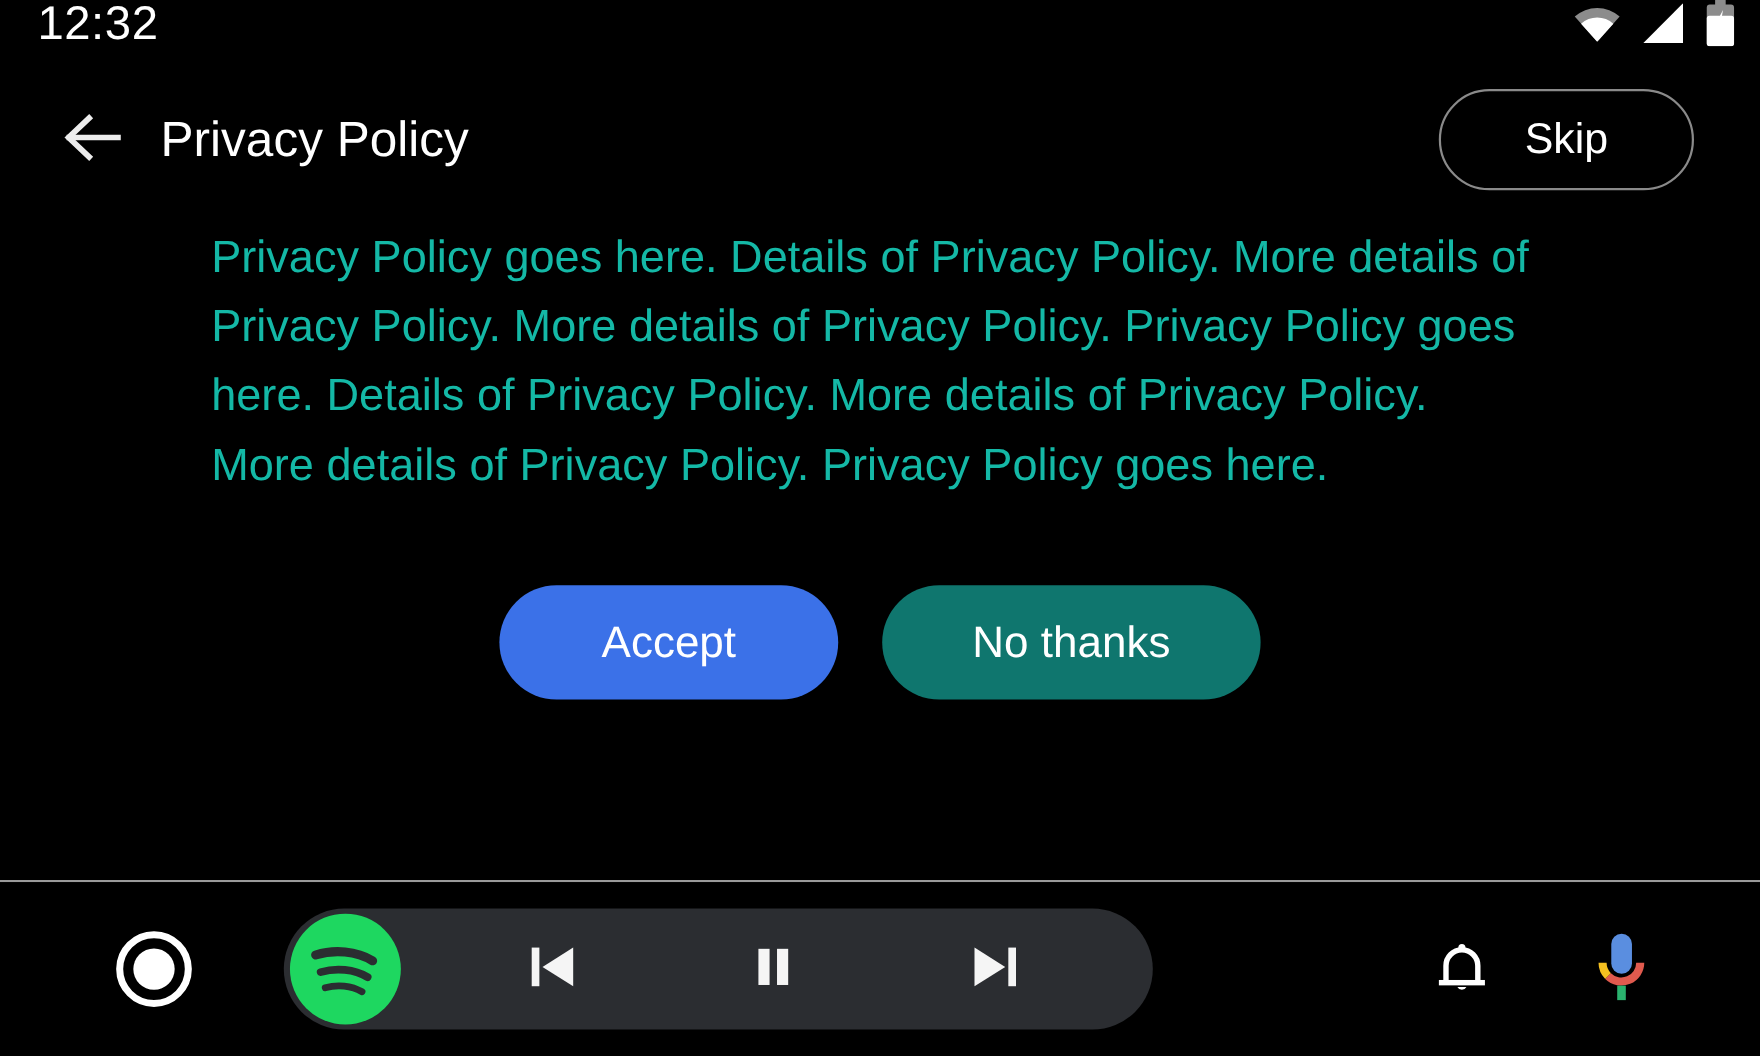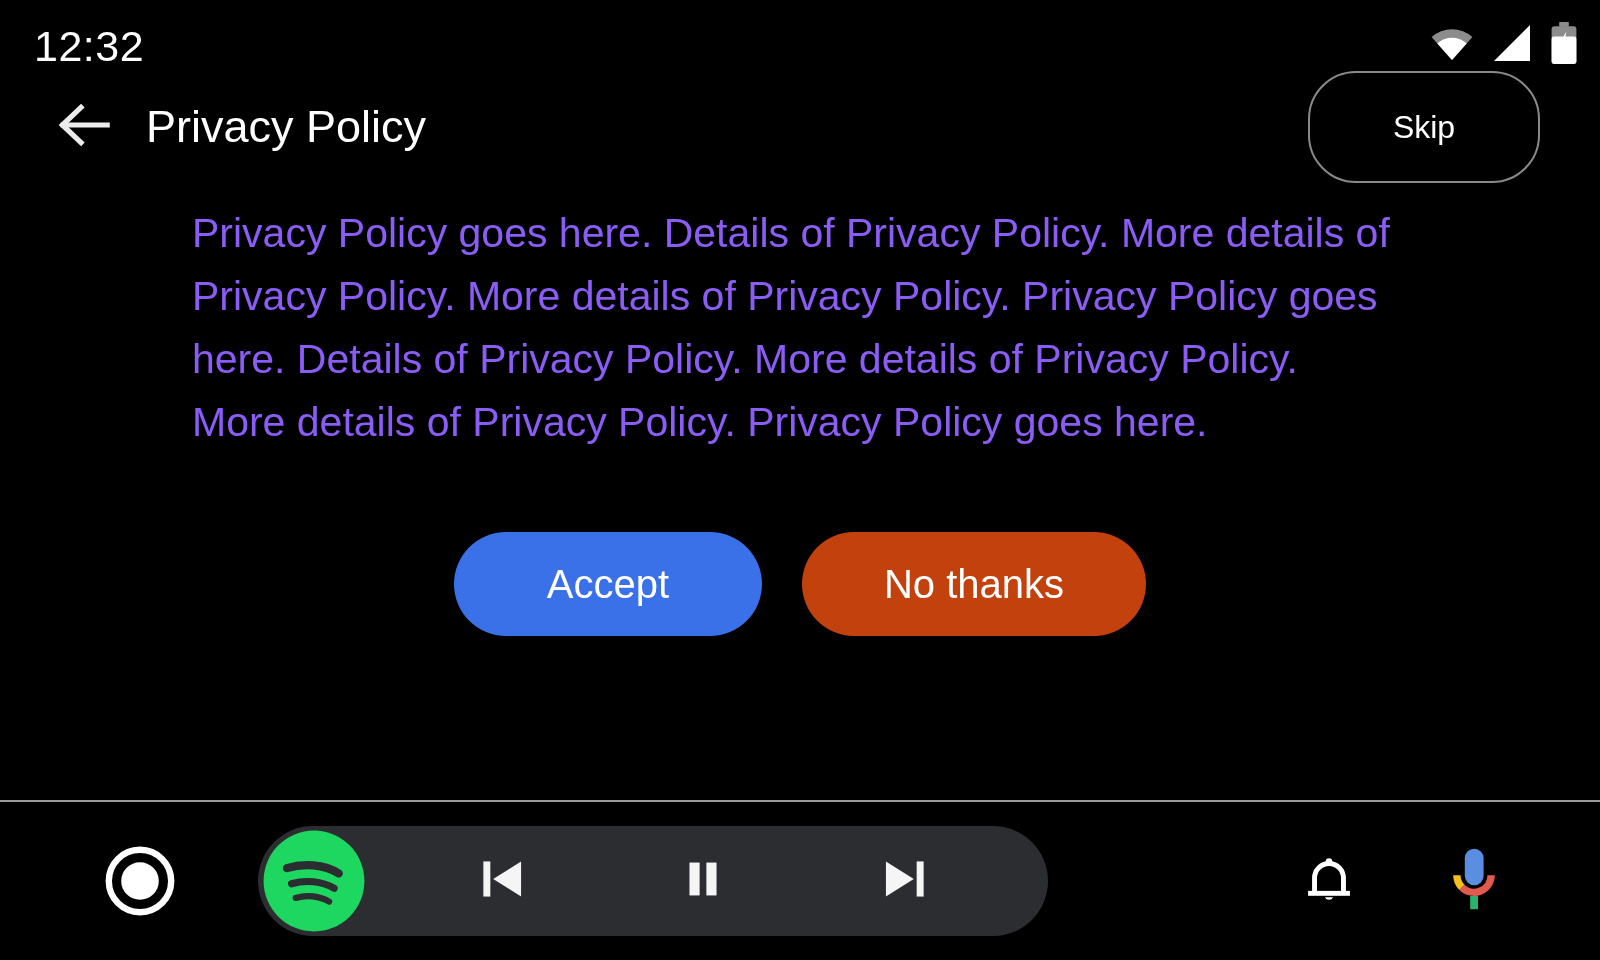--- a/index.html
+++ b/index.html
@@ -8,62 +8,62 @@
     width:1600px; height:960px;
     background:#000;
     font-family:"Liberation Sans", sans-serif;
     overflow:hidden;
   }
   #screen { position:relative; width:1600px; height:960px; background:#000; }
 
   
   .status-bar {
     position:absolute; top:0; left:0; width:1600px; height:68px;
-    display:flex; align-items:flex-end; justify-content:space-between;
+    display:flex; align-items:flex-start; justify-content:space-between;
     padding:0 22px 0 34px;
     gap:13px;
   }
   .clock { color:#fff; font-size:43px; letter-spacing:0.5px; line-height:1; }
   .status-icons { display:flex; align-items:center; gap:18px; }
 
   
   .header {
     position:absolute; top:68px; left:0; width:1600px; height:118px;
     display:flex; align-items:center; padding-left:56px; padding-right:60px;
   }
   .back-btn { width:58px; height:58px; display:flex; align-items:center; justify-content:center; cursor:pointer; }
   .header-title { color:#fff; font-size:45px; margin-left:32px; white-space:nowrap; }
   .skip-btn {
     margin-left:auto;
-    min-width:232px; height:112px;
+    min-width:232px; height:92px;
     border:2px solid #8a8a8a; border-radius:48px;
-    background:transparent; color:#fff; font-size:32px;
+    background:transparent; color:#fff; font-size:39px;
     display:flex; align-items:center; justify-content:center;
     cursor:pointer; font-family:"Liberation Sans", sans-serif;
   }
 
   
   .content { position:absolute; top:186px; left:0; width:1600px; }
   .policy-text {
-    color:#8b5cf6; font-size:41px; line-height:63px;
+    color:#14b8a6; font-size:41px; line-height:63px;
     padding:16px 200px 0 192px;
     text-align:left;
   }
   .actions {
     display:flex; justify-content:center; align-items:center;
     gap:40px; margin-top:78px;
   }
   .btn {
     height:104px; border:none; border-radius:52px;
     font-size:40px; color:#fff; cursor:pointer;
     display:flex; align-items:center; justify-content:center;
     font-family:"Liberation Sans", sans-serif;
   }
   .btn-accept { background:#3b71e8; padding:0 72px; min-width:308px;text-align:center; }
-  .btn-decline { background:#c2410c; padding:0 62px; min-width:344px; }
+  .btn-decline { background:#0f766e; padding:0 62px; min-width:344px; }
 
   
   .nav-divider {
     position:absolute; left:0; bottom:158px; width:1600px; height:2px; background:#9a9a9a;
   }
   .nav-bar {
     position:absolute; left:0; bottom:0; width:1600px; height:158px;
     background:#000; display:flex; align-items:center;
   }
   .nav-home { margin-left:104px; width:72px; height:72px; cursor:pointer; }

